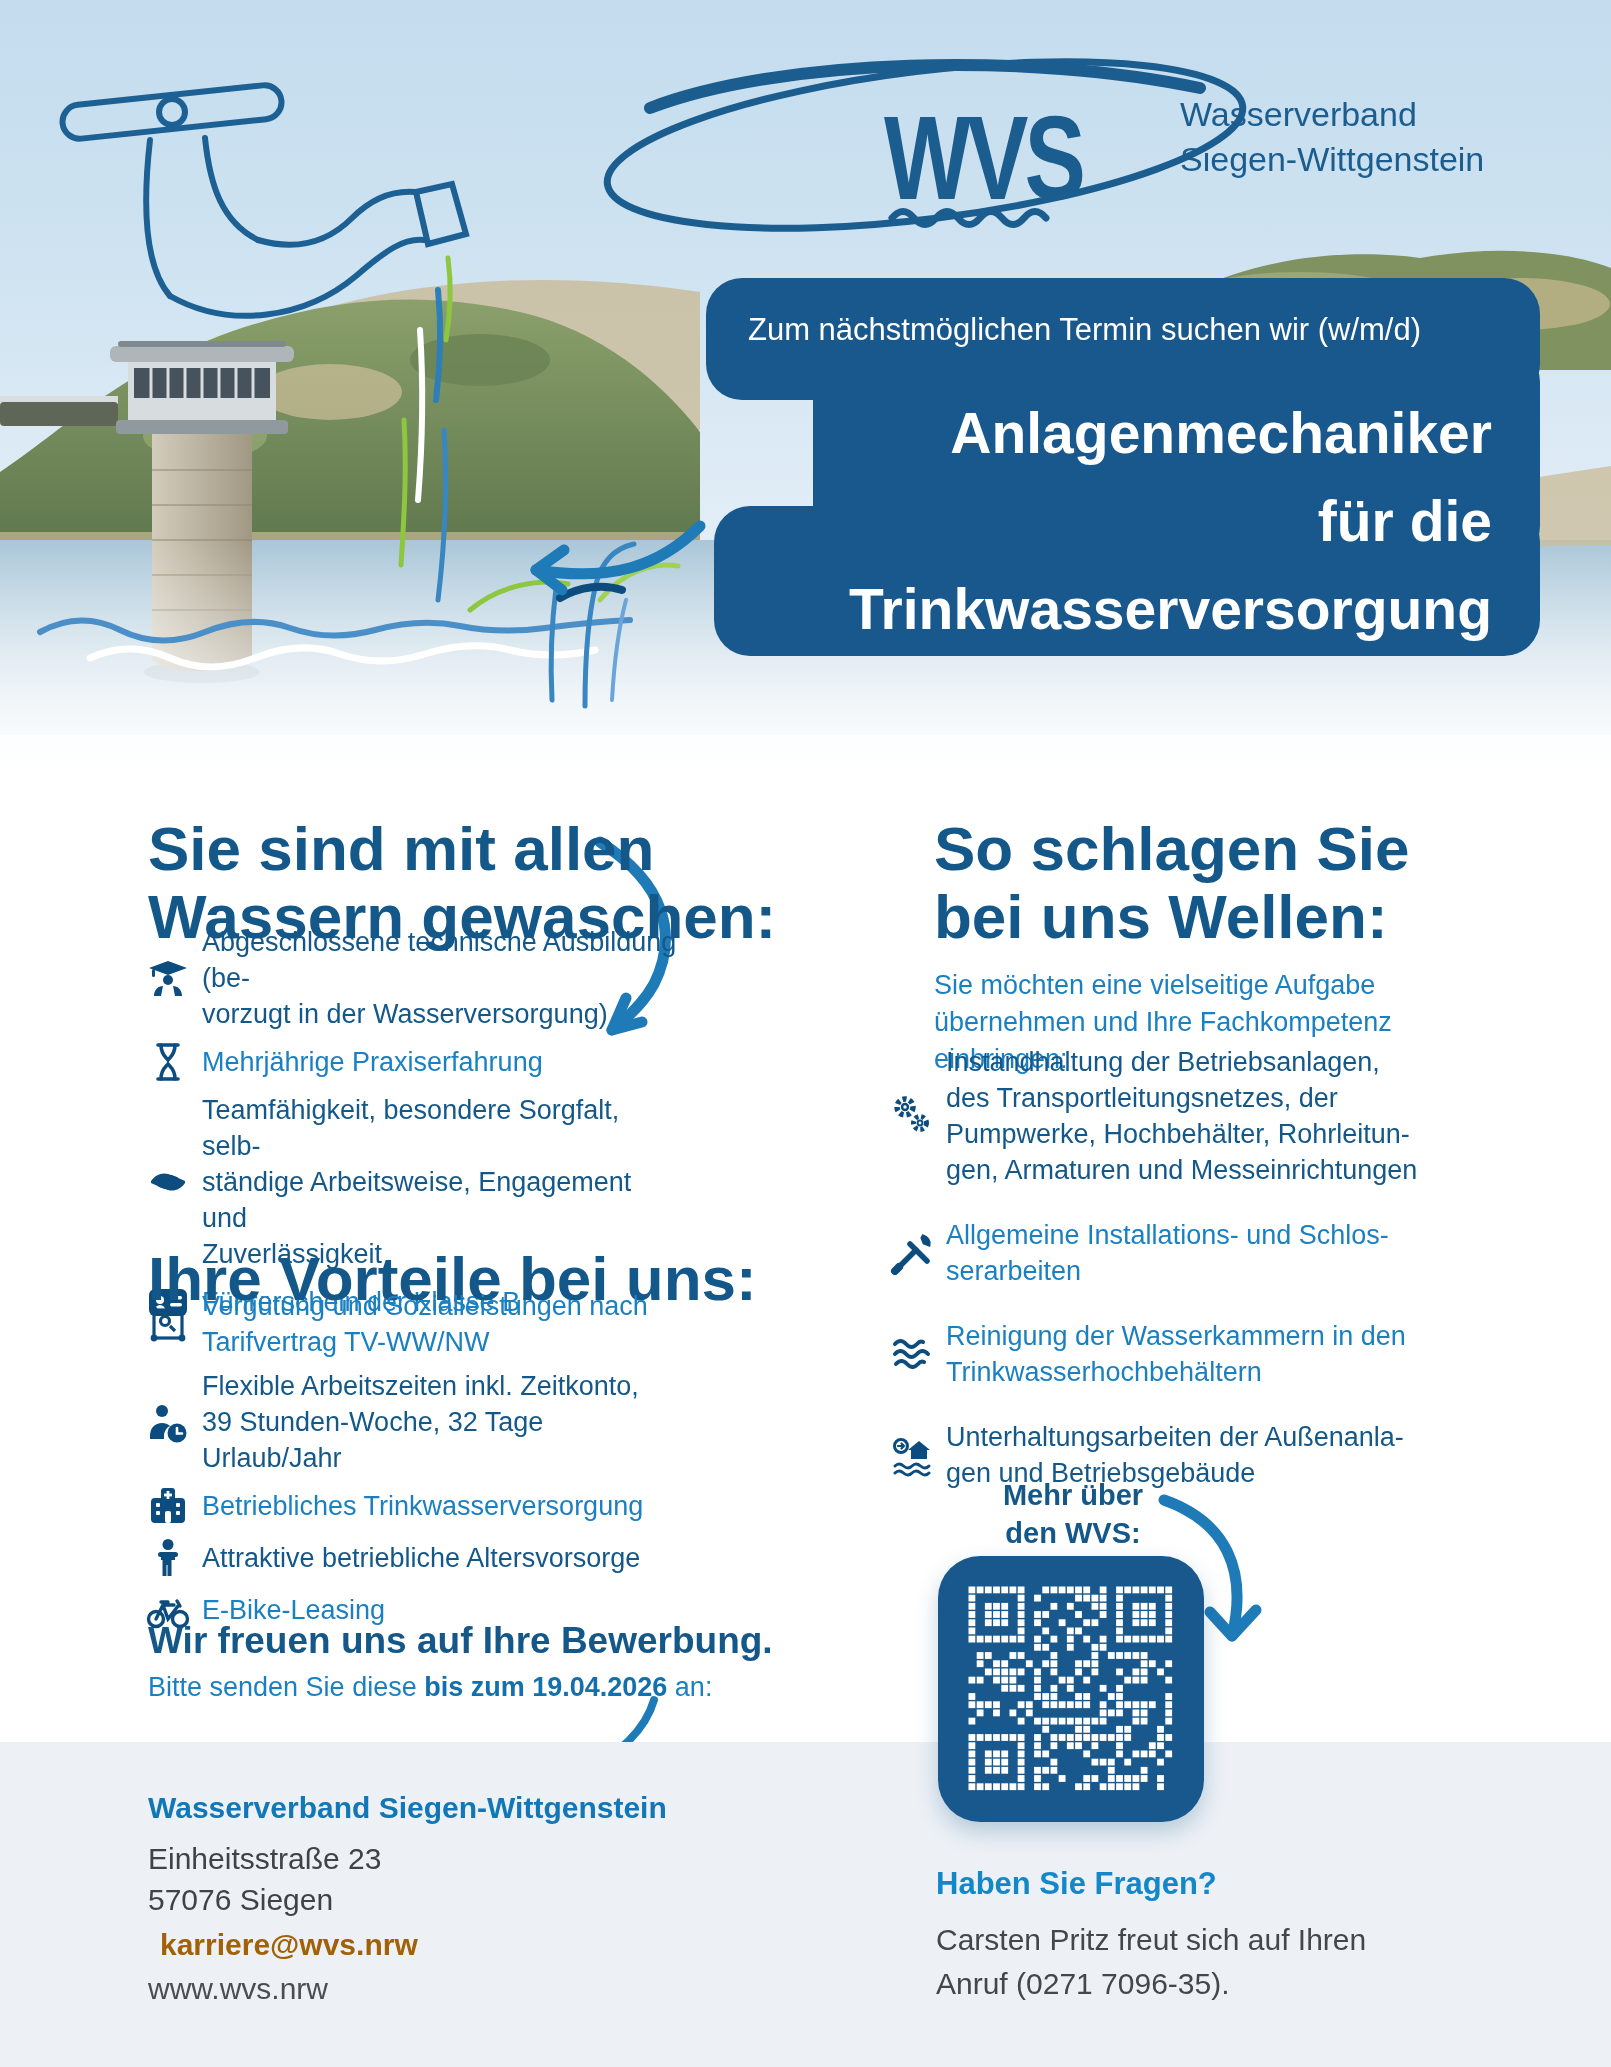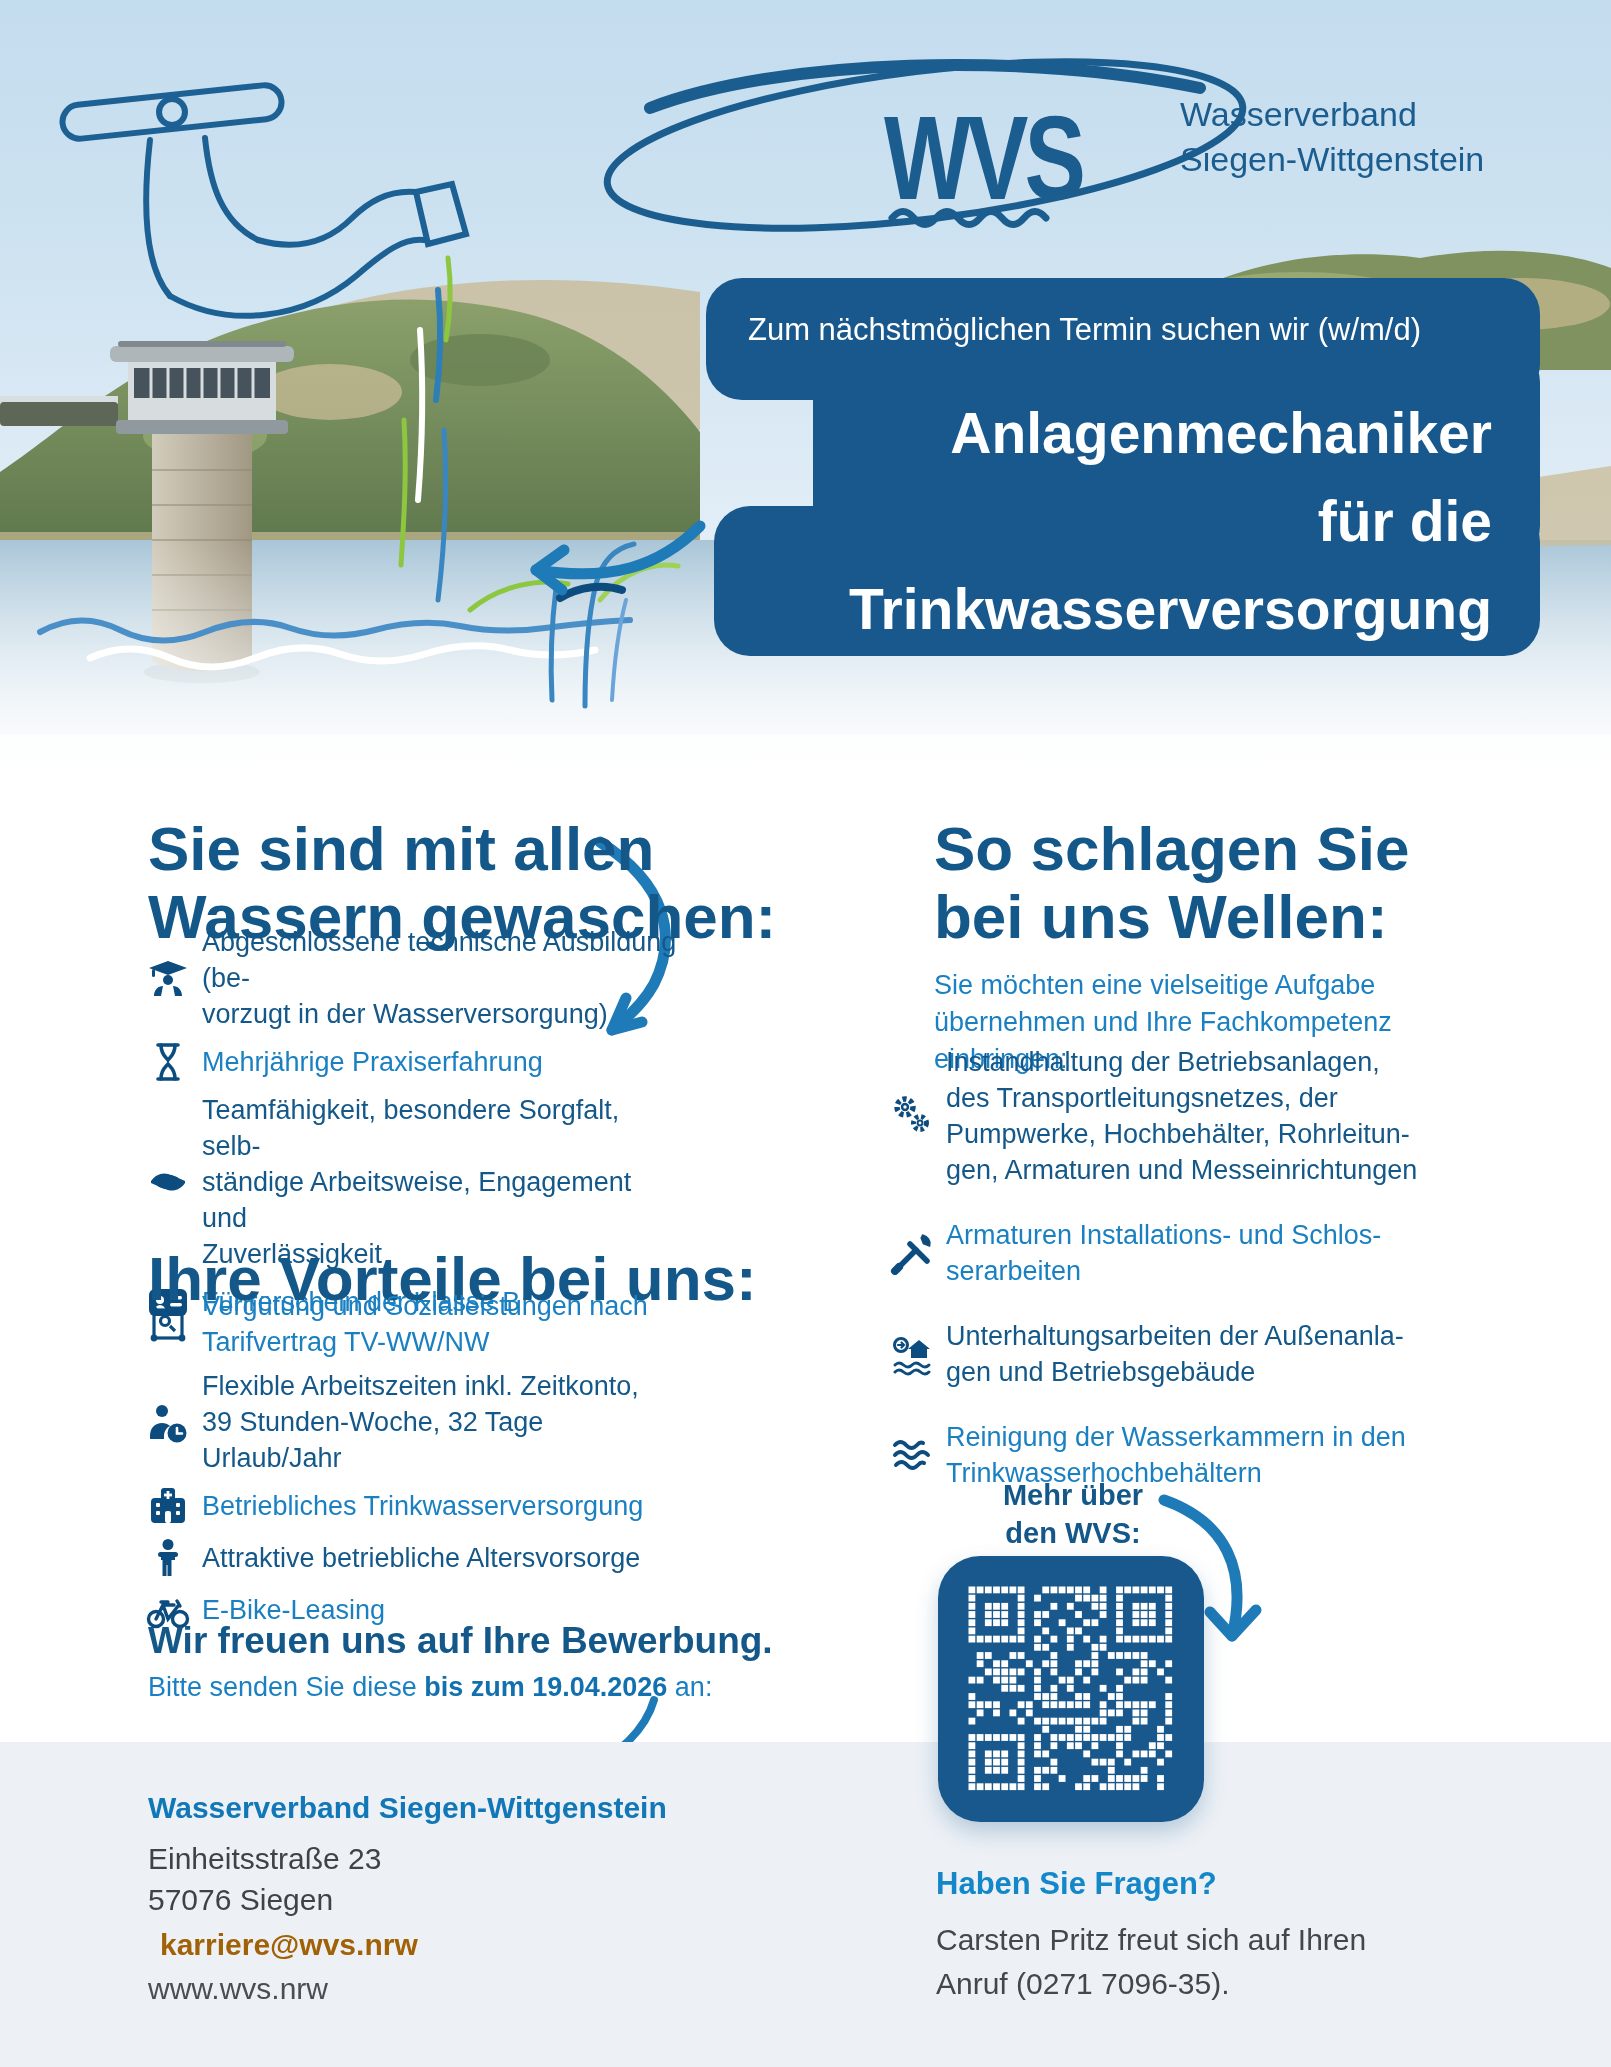--- a/index.html
+++ b/index.html
@@ -355,50 +355,50 @@
       <span class="icn">
         <svg width="44" height="44" viewBox="0 0 44 44">
             <g stroke="#0d4c7f" stroke-linecap="round" fill="none">
               <path d="M8 37 26 19" stroke-width="5.5"></path>
               <path d="M5 40l4-4" stroke-width="8"></path>
               <path d="M20 13 37 30" stroke-width="5.5"></path>
               <path d="M33 5c4 1 7 5 6 9l-5-2-2-5z" fill="#0d4c7f" stroke-width="3"></path>
             </g>
           </svg>
       </span>
-      <span class="item-text pre c-light">Armaturen Installations- und Schlos-
+      <span class="item-text pre c-light">Allgemeine Installations- und Schlos-
 serarbeiten</span>
+    </div>
+    <div class="item">
+      <span class="icn">
+        <svg width="44" height="44" viewBox="0 0 44 44">
+            <g fill="none" stroke="#0d4c7f" stroke-width="4" stroke-linecap="round">
+              <path d="M5 12q5.5-6 11 0t11 0q3-3.5 6-2"></path>
+              <path d="M5 22q5.5-6 11 0t11 0t11 0"></path>
+              <path d="M6 32q5.5-6 11 0t11 0q3-3.5 6-2"></path>
+            </g>
+          </svg>
+      </span>
+      <span class="item-text pre c-light">Reinigung der Wasserkammern in den
+Trinkwasserhochbehältern</span>
     </div>
     <div class="item">
       <span class="icn">
         <svg width="44" height="44" viewBox="0 0 44 44">
             <circle cx="11" cy="13" r="6.5" fill="none" stroke="#0d4c7f" stroke-width="3"></circle>
             <path d="M8 13h6m-2.5-2.5L14 13l-2.5 2.5" stroke="#0d4c7f" stroke-width="2.2" fill="none" stroke-linecap="round"></path>
             <path d="M29 8l11 9h-3v9H21v-9h-3z" fill="#0d4c7f"></path>
             <g fill="none" stroke="#0d4c7f" stroke-width="3" stroke-linecap="round">
               <path d="M5 33q4-4 8.5 0t8.5 0t8.5 0t8.5 0"></path>
               <path d="M5 40q4-4 8.5 0t8.5 0t8.5 0t8.5 0"></path>
             </g>
           </svg>
       </span>
       <span class="item-text pre c-dark">Unterhaltungsarbeiten der Außenanla-
 gen und Betriebsgebäude</span>
-    </div>
-    <div class="item">
-      <span class="icn">
-        <svg width="44" height="44" viewBox="0 0 44 44">
-            <g fill="none" stroke="#0d4c7f" stroke-width="4" stroke-linecap="round">
-              <path d="M5 12q5.5-6 11 0t11 0q3-3.5 6-2"></path>
-              <path d="M5 22q5.5-6 11 0t11 0t11 0"></path>
-              <path d="M6 32q5.5-6 11 0t11 0q3-3.5 6-2"></path>
-            </g>
-          </svg>
-      </span>
-      <span class="item-text pre c-light">Reinigung der Wasserkammern in den
-Trinkwasserhochbehältern</span>
     </div>
   </div>
 
   <div class="qr-label pre">Mehr über
 den WVS:</div>
 
   <div class="footer-band"></div>
   <div class="f-company">Wasserverband Siegen-Wittgenstein</div>
   <div class="f-addr pre">Einheitsstraße 23
 57076 Siegen</div>

